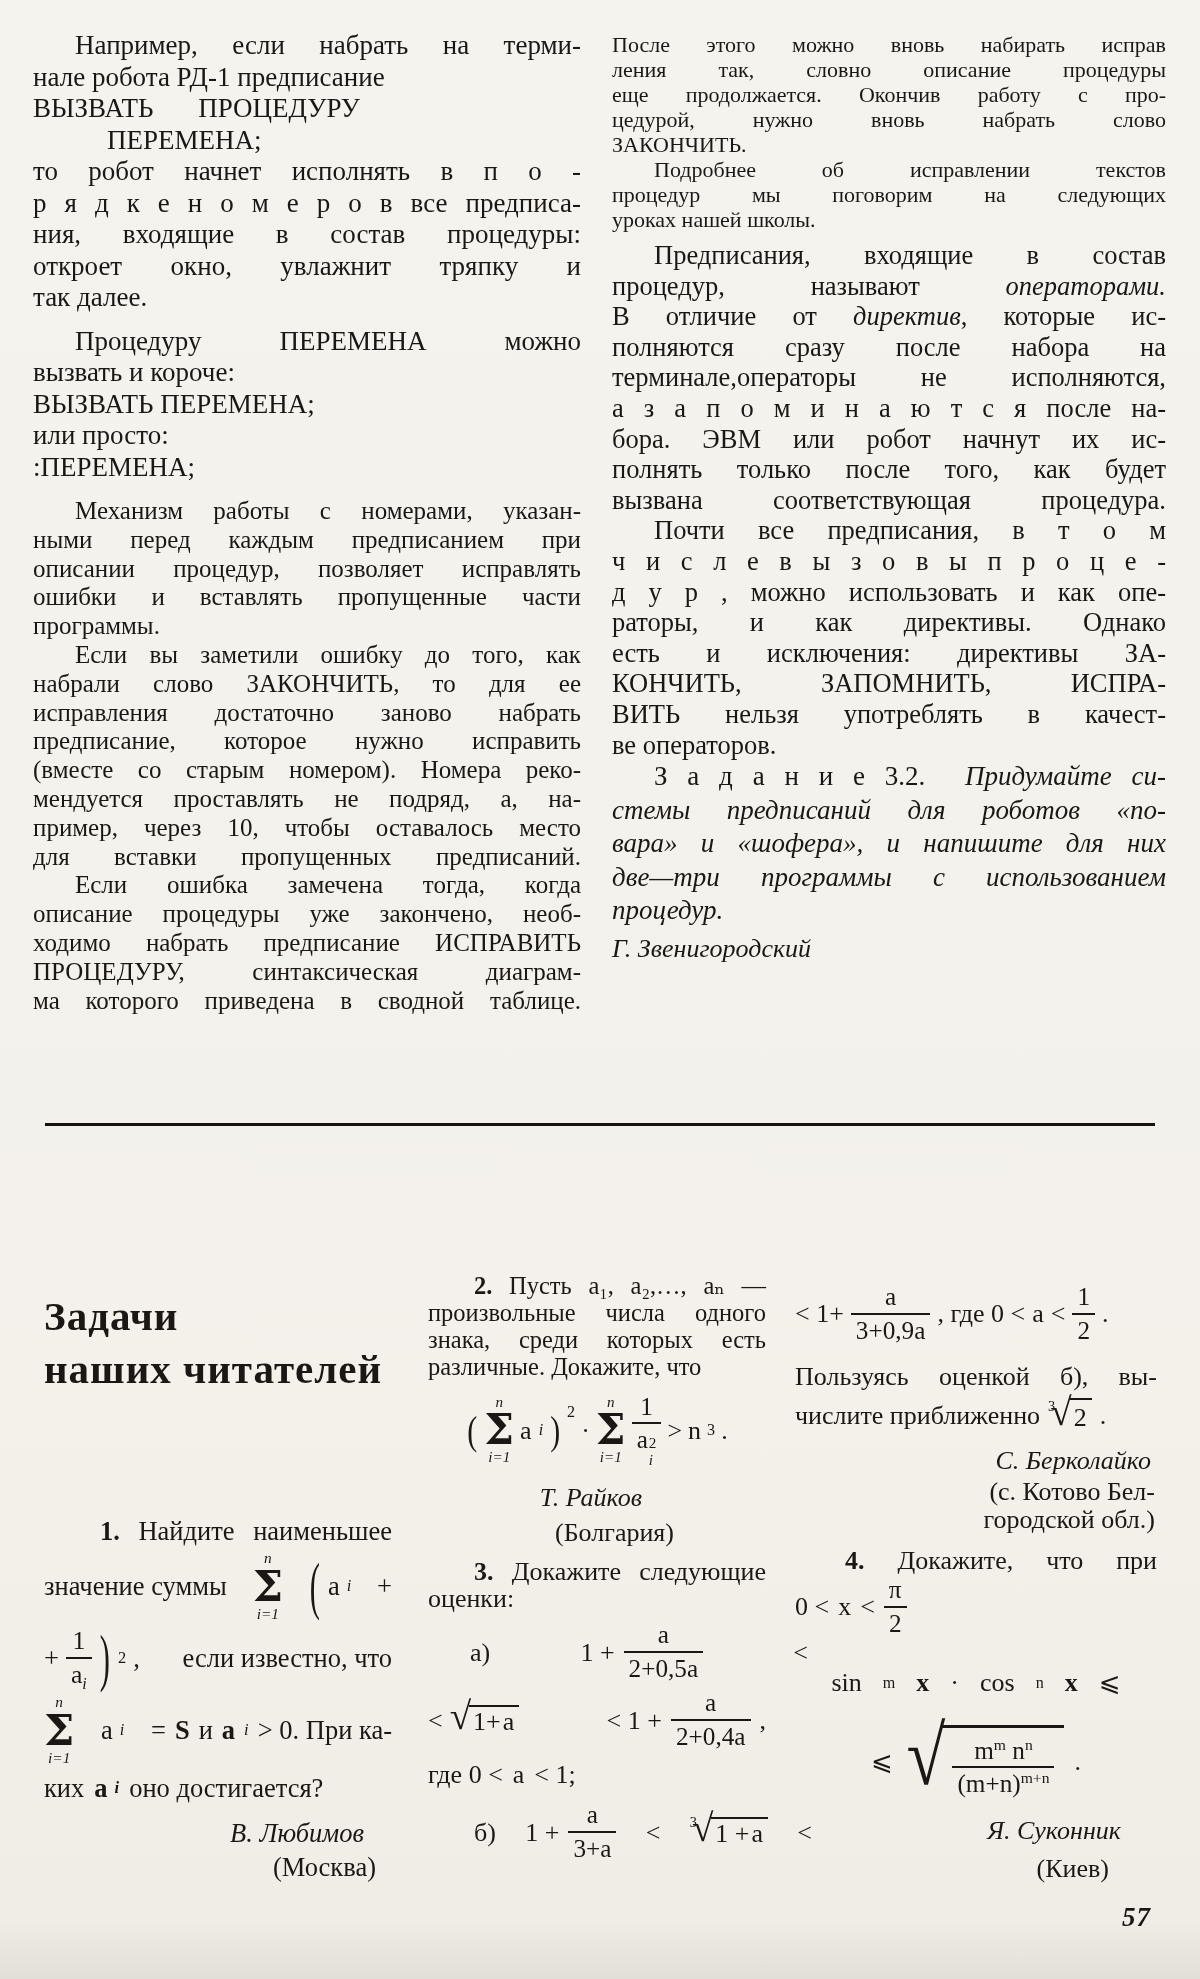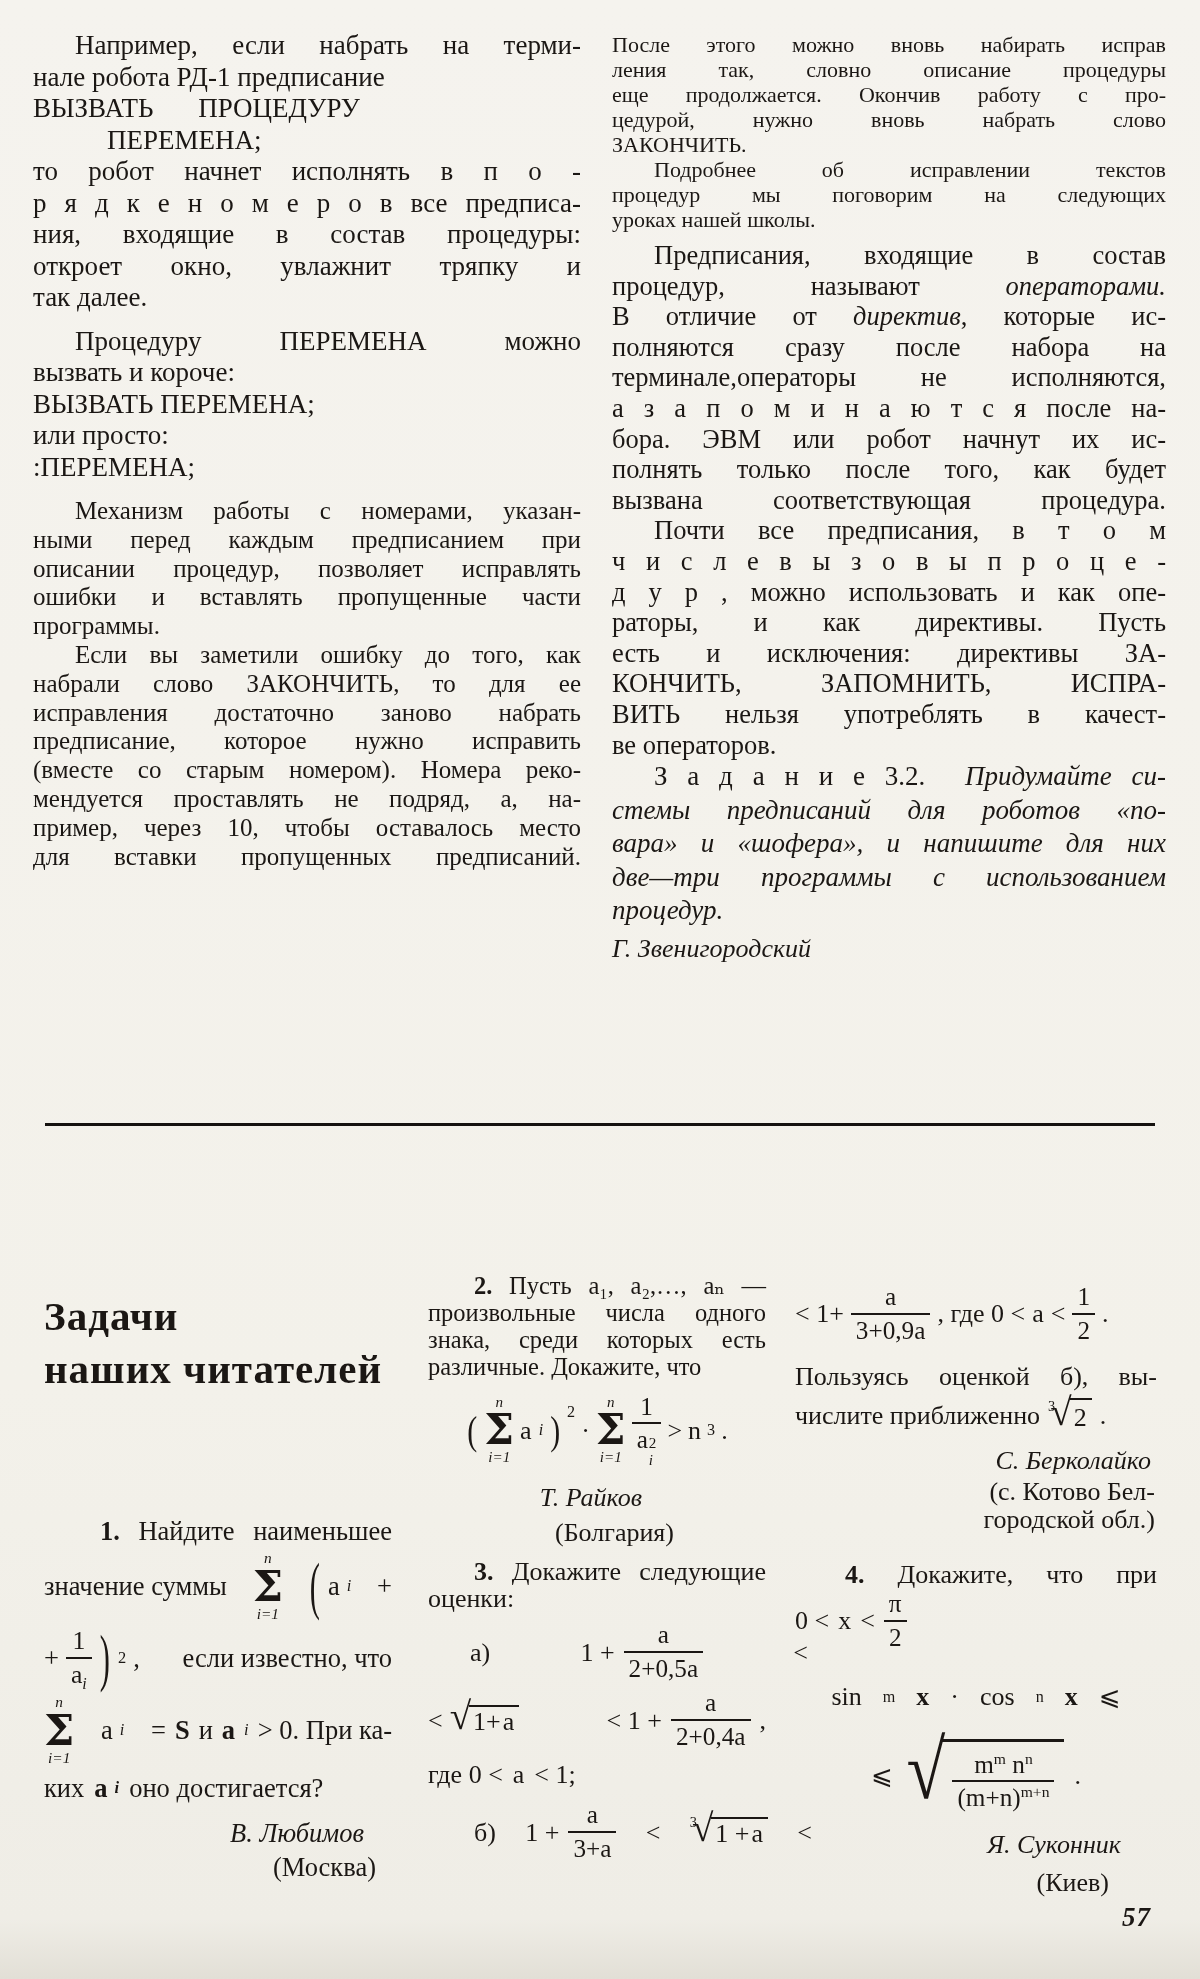--- a/index.html
+++ b/index.html
@@ -100,20 +100,27 @@
     <div class="para ind small">
         <div class="ln">Если вы заметили ошибку до того, как</div>
         <div class="ln">набрали слово  ЗАКОНЧИТЬ, то для ее</div>
         <div class="ln">исправления достаточно заново набрать</div>
         <div class="ln">предписание, которое нужно исправить</div>
         <div class="ln">(вместе со старым номером). Номера реко-</div>
         <div class="ln">мендуется проставлять не подряд, а, на-</div>
         <div class="ln">пример, через 10, чтобы оставалось место</div>
         <div class="ln last">для вставки пропущенных предписаний.</div>
       </div>
+    <div class="para ind small">
+        <div class="ln">Если ошибка замечена тогда, когда</div>
+        <div class="ln">описание процедуры уже закончено, необ-</div>
+        <div class="ln">ходимо набрать предписание ИСПРАВИТЬ</div>
+        <div class="ln">ПРОЦЕДУРУ, синтаксическая диаграм-</div>
+        <div class="ln last">ма которого приведена в сводной таблице.</div>
+      </div>
   </div>
 
   <div class="colR">
     <div class="para lastleft xsmall">
         <div class="ln">После этого можно вновь набирать исправ</div>
         <div class="ln">ления так, словно описание процедуры</div>
         <div class="ln">еще продолжается. Окончив работу с про-</div>
         <div class="ln">цедурой, нужно вновь набрать слово</div>
         <div class="ln last">ЗАКОНЧИТЬ.</div>
       </div>
@@ -132,21 +139,21 @@
         <div class="ln">терминале,операторы не исполняются,</div>
         <div class="ln">а  з а п о м и н а ю т с я  после на-</div>
         <div class="ln">бора. ЭВМ или робот начнут их ис-</div>
         <div class="ln">полнять только после того, как будет</div>
         <div class="ln last">вызвана  соответствующая  процедура.</div>
       </div>
     <div class="para ind lastleft rbig">
         <div class="ln">Почти все предписания, в  т о м</div>
         <div class="ln">ч и с л е    в ы з о в ы    п р о ц е -</div>
         <div class="ln">д у р ,  можно использовать и как опе-</div>
-        <div class="ln">раторы, и как директивы. Пусть</div>
+        <div class="ln">раторы, и как директивы. Однако</div>
         <div class="ln">есть и исключения: директивы ЗА-</div>
         <div class="ln">КОНЧИТЬ, ЗАПОМНИТЬ, ИСПРА-</div>
         <div class="ln">ВИТЬ  нельзя употреблять в качест-</div>
         <div class="ln last">ве операторов.</div>
       </div>
     <div class="p5i">
       <div class="ln" style="text-indent:42px"><span class="lab">З а д а н и е  3.2.</span>&nbsp; <span>Придумайте си-</span></div>
     </div>
     <div class="para lastleft p5i">
         <div class="ln">стемы предписаний для роботов  «по-</div>
@@ -357,21 +364,21 @@
           <span class="rs">√</span>
           <span class="rb">2</span>
         </span>
       <span>.</span>
     </div>
 
     <div class="sig-r" style="margin-top:6px;padding-right:6px">С. Берколайко</div>
     <div class="sig-r2" style="line-height:28px;padding-right:2px">(с. Котово Бел-</div>
     <div class="sig-r2" style="line-height:28px;padding-right:2px">городской обл.)</div>
 
-    <div class="ln" style="margin-top:24px;text-indent:50px"><span class="probnum">4.</span> <span>Докажите, что при</span></div>
+    <div class="ln" style="margin-top:10px;text-indent:50px"><span class="probnum">4.</span> <span>Докажите, что при</span></div>
 
     <div class="mrow lft t58" style="gap:9px">
       <span>0 &lt;</span>
       <span class="v">x</span>
       <span>&lt;</span>
       <span class="frac">
           <span class="num v">π</span>
           <span class="den">2</span>
         </span>
     </div>

